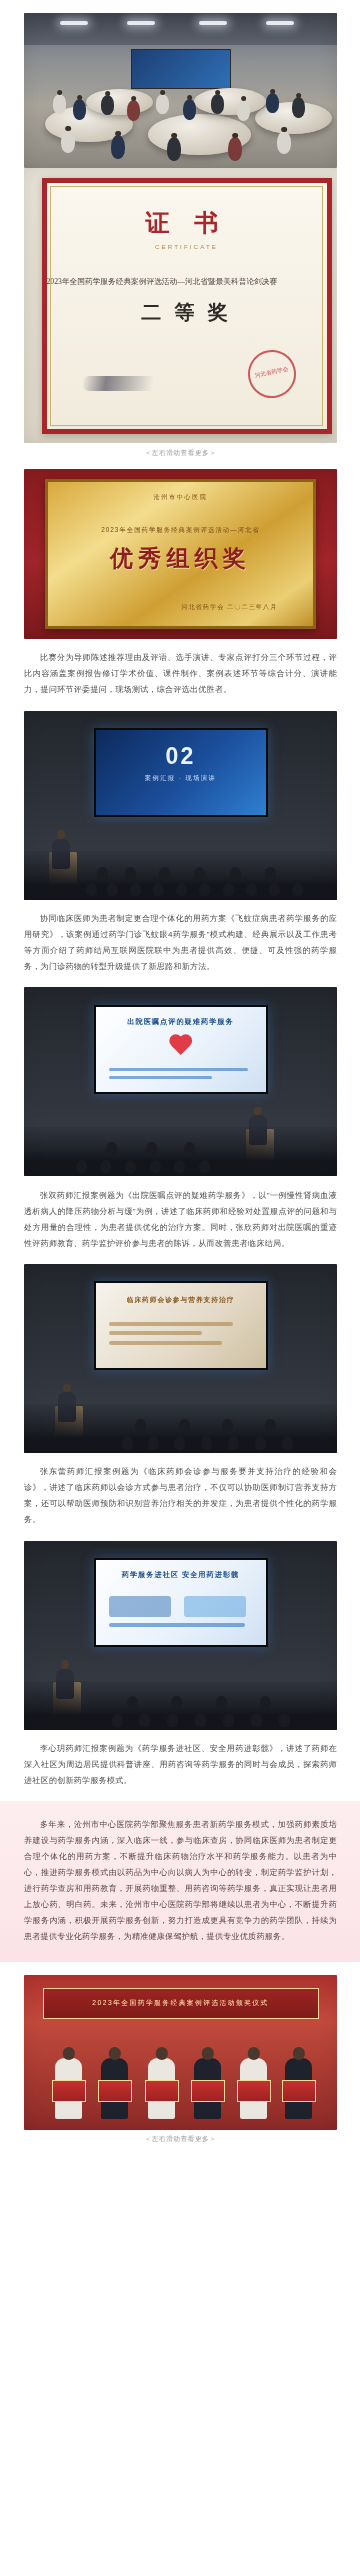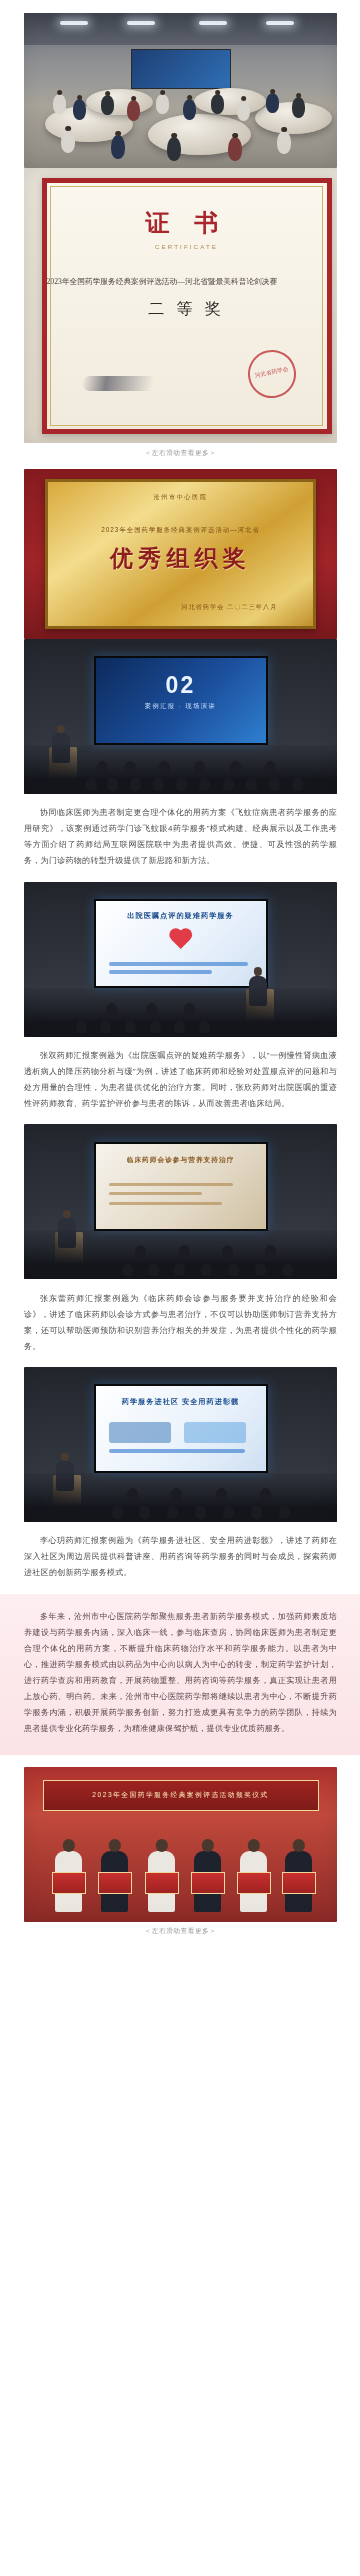--- a/index.html
+++ b/index.html
@@ -118,21 +118,21 @@
   }
   .cert-sub {
     text-align: center; margin-top: 4.1px; font-size: 6.2px; color: #b08a52; letter-spacing: 2.1px;
   }
   .cert-body {
     text-align: left; margin-top: 24px;
     font-family: "Liberation Serif", serif; font-size: 7.7px; color: #4a4340; line-height: 15.5px;
   }
   .cert-prize {
     text-align: center; margin-top: 9.3px;
-    font-family: "Liberation Serif", serif; font-size: 16px; color: #2e2a27; letter-spacing: 4.1px; font-weight: normal;
+    font-family: "Liberation Serif", serif; font-size: 20px; color: #2e2a27; letter-spacing: 4.1px; font-weight: bold;
   }
   .cert-stamp {
     position: absolute; right: 31px; bottom: 31px; width: 44px; height: 44px;
     border-radius: 50%; border: 2.1px solid rgba(190,40,45,0.75);
     color: rgba(190,40,45,0.8); font-size: 5.7px; line-height: 40px; text-align: center;
     transform: rotate(-12deg);
   }
   .cert-sig {
     position: absolute; left: 36px; bottom: 38px; width: 77px; height: 15.5px;
     background: linear-gradient(100deg, rgba(40,40,60,0.0) 0%, rgba(40,40,60,0.55) 30%, rgba(40,40,60,0.0) 90%);
@@ -164,21 +164,21 @@
     font-size: 23px; font-weight: bold; color: #8e1d20; letter-spacing: 5.2px;
     text-shadow: 0.5px 1px 0 rgba(255,245,200,0.6);
   }
   .plaque-foot {
     position: absolute; bottom: 13.4px; right: 36px; text-align: right;
     font-size: 6.2px; color: #7a4c12; letter-spacing: 1px; line-height: 10.3px;
   }
 
   
   .scene-hall {
-    height: 155px;
+    height: 189px;
     background: linear-gradient(to bottom,#23262d 0%,#2c3038 40%,#3a3f49 100%);
   }
   .hall-screen {
     position: absolute; left: 50%; transform: translateX(-50%);
     top: 17.5px; width: 170px; height: 85px;
     background: linear-gradient(135deg,#0d2a5c,#1b4f9c 55%,#2f7fd0);
     border: 2.1px solid #0a0a0a;
     box-shadow: 0 0 11.3px rgba(60,140,230,0.35);
     overflow: hidden;
   }
@@ -366,20 +366,21 @@
         <div class="plaque-board">
           <div class="plaque-line">沧州市中心医院</div>
           <div class="plaque-line2">2023年全国药学服务经典案例评选活动—河北省</div>
           <div class="plaque-title">优秀组织奖</div>
           <div class="plaque-foot">河北省药学会
 二〇二三年八月</div>
         </div>
       </div>
     </div>
 
+    <p class="para">比赛分为导师陈述推荐理由及评语、选手演讲、专家点评打分三个环节过程，评比内容涵盖案例报告修订学术价值、课件制作、案例表述环节等综合计分、演讲能力，提问环节评委提问，现场测试，综合评选出优胜者。</p>
   </div>
 
   <div class="block">
     <div class="photo">
       <div class="scene scene-hall">
         <div class="hall-screen">
           <div class="big-num">02</div>
           <div class="sub">案例汇报 · 现场演讲</div>
         </div>
         <div class="podium"></div>

